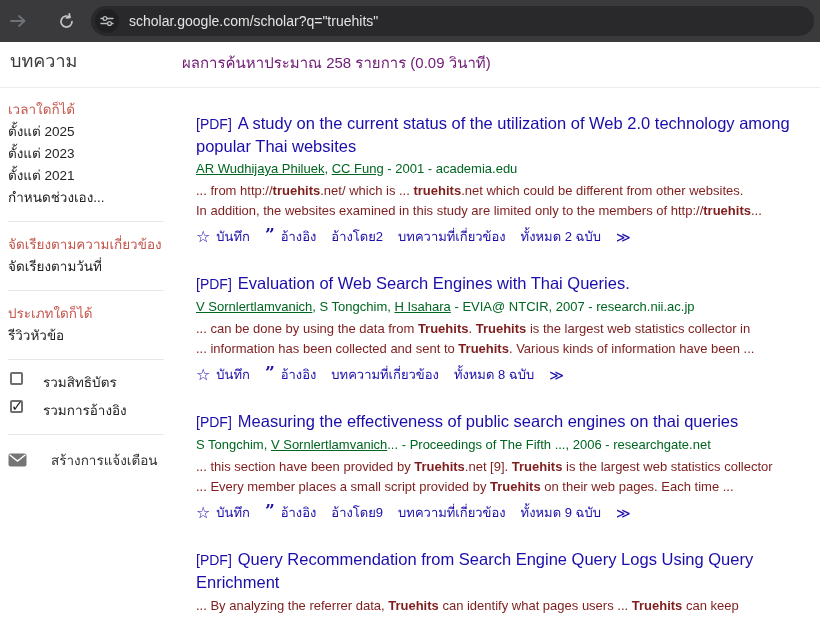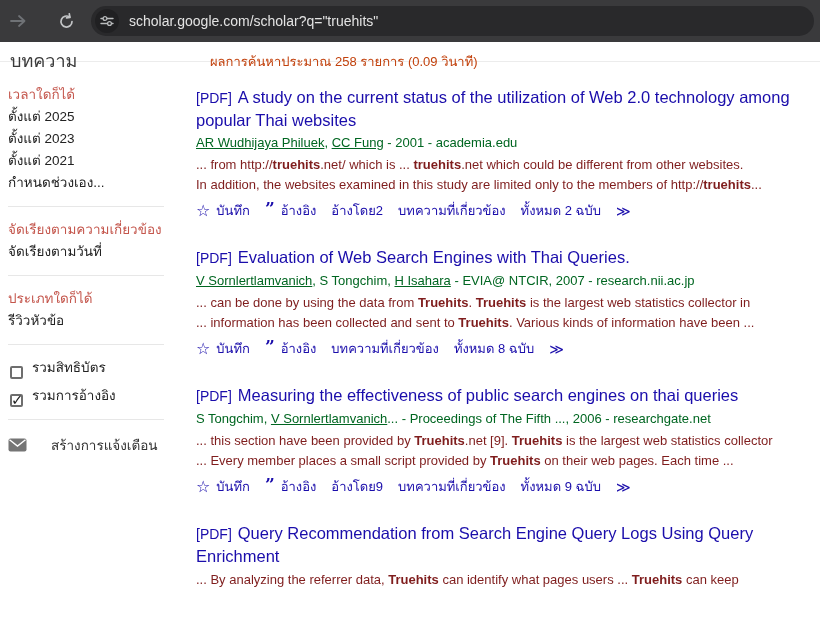--- a/index.html
+++ b/index.html
@@ -28,42 +28,42 @@
     width:24px; height:24px; margin-left:4px; border-radius:50%;
     background:#202022; display:flex; align-items:center; justify-content:center;
   }
   .url-text {
     margin-left:10px; font-size:14px; color:#e3e3e3;
     white-space:nowrap; overflow:hidden;
   }
 
   
   .page-header {
-    position:relative; height:20px; border-bottom:1px solid #ececec; background:#fff;
+    position:relative; height:46px; border-bottom:1px solid #ececec; background:#fff;
   }
   .section-title {
     position:absolute; left:10px; top:4px;
     font-size:18px; color:#3a3a3a;
   }
   .results-stats {
-    position:absolute; left:210px; top:9px;
-    font-size:13px; color:#c2410c;
+    position:absolute; left:182px; top:9px;
+    font-size:15px; color:#701a75;
   }
 
   
   .content { position:relative; height:554px; }
 
   .sidebar {
-    position:absolute; left:8px; top:22px; width:172px;
+    position:absolute; left:8px; top:11px; width:172px;
     font-size:13.5px; color:#222;
   }
   .side-item { line-height:22px; cursor:pointer; }
   .side-active { color:#c4564c; }
   .side-divider { border:0; border-top:1px solid #e7e7e7; margin:12px 16px 12px 0; }
-  .cb-row { display:flex; align-items:flex-end; gap:9px; margin:4px 0 6px 2px; line-height:22px; cursor:pointer; }
+  .cb-row { display:flex; align-items:flex-start; gap:20px; margin:4px 0 6px 2px; line-height:22px; cursor:pointer; }
   .cb-box {
     width:13px; height:13px; border:2px solid #6e6e6e; border-radius:2px;
     position:relative; flex:0 0 auto; background:#fff;
   }
   .cb-check {
     position:absolute; left:-1px; top:-7px;
     font-family:"DejaVu Sans", sans-serif;
     font-size:15px; font-weight:bold; color:#1f1f1f;
   }
   .alert-row { display:flex; align-items:center; gap:24px; margin-top:14px; color:#333; cursor:pointer; }

